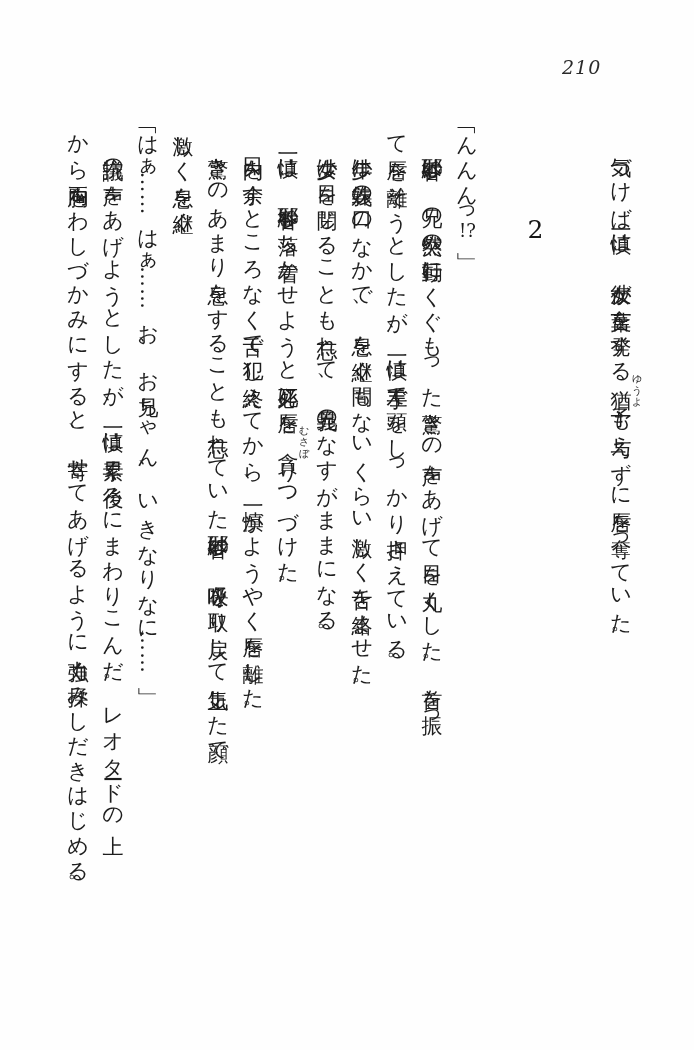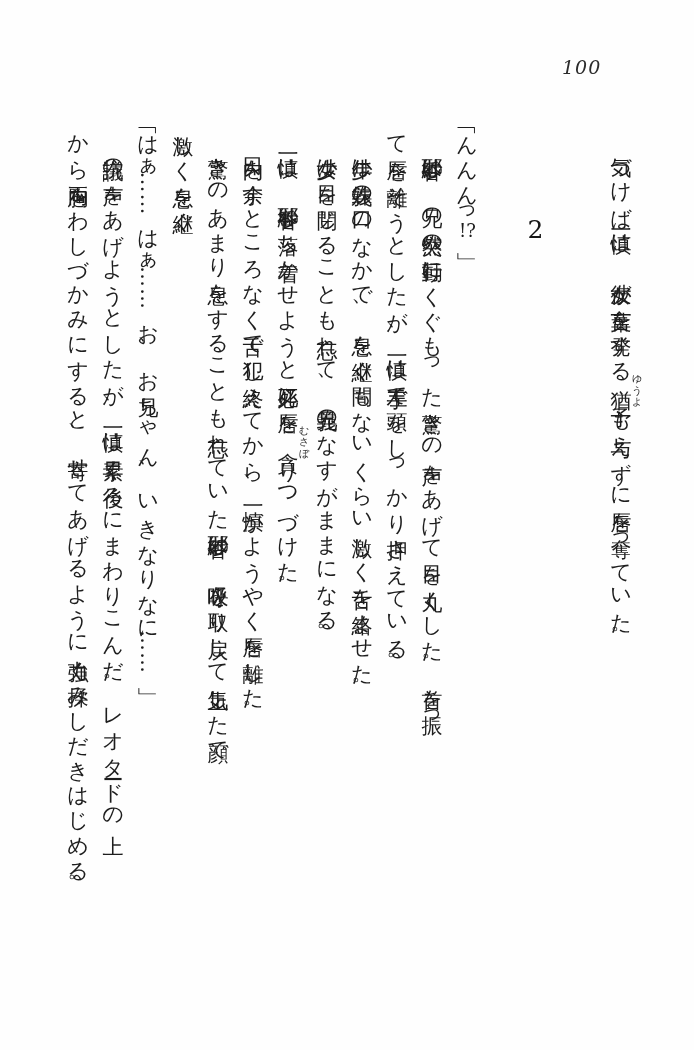--- a/index.html
+++ b/index.html
@@ -57,21 +57,21 @@
   ruby rt {
     font-size: 10px;
     letter-spacing: 0;
     color: #2b2b2b;
   }
 </style>
 </head>
 <body>
 
 <div class="page">
-  <div class="page-number">100</div>
+  <div class="page-number">210</div>
   <div class="text-block">
       <div class="vline indent">気づけば慎一は、彼女が言葉を発する<ruby>猶予<rt>ゆうよ</rt></ruby>も与えずに唇を奪っていた。</div>
       <div class="vline section"><span class="upright">2</span></div>
       <div class="vline">「んんんっ<span class="tcy">!?</span>」</div>
       <div class="vline indent">紗耶香は、兄の突然の行動にくぐもった驚きの声をあげて目を丸くした。首を振っ</div>
       <div class="vline">て唇を離そうとしたが、慎一は左手で頭をしっかり押さえている。</div>
       <div class="vline indent">少年は義妹の口のなかで、息を継ぐ間もないくらい激しく舌を絡ませた。</div>
       <div class="vline indent">少女は目を閉じることも忘れて、義兄のなすがままになる。</div>
       <div class="vline indent">慎一は、紗耶香を落ち着かせようと必死に唇を<ruby>貪<rt>むさぼ</rt></ruby>りつづけた。</div>
       <div class="vline indent">口内を余すところなく舌で犯し終えてから、慎一がようやく唇を離した。</div>

